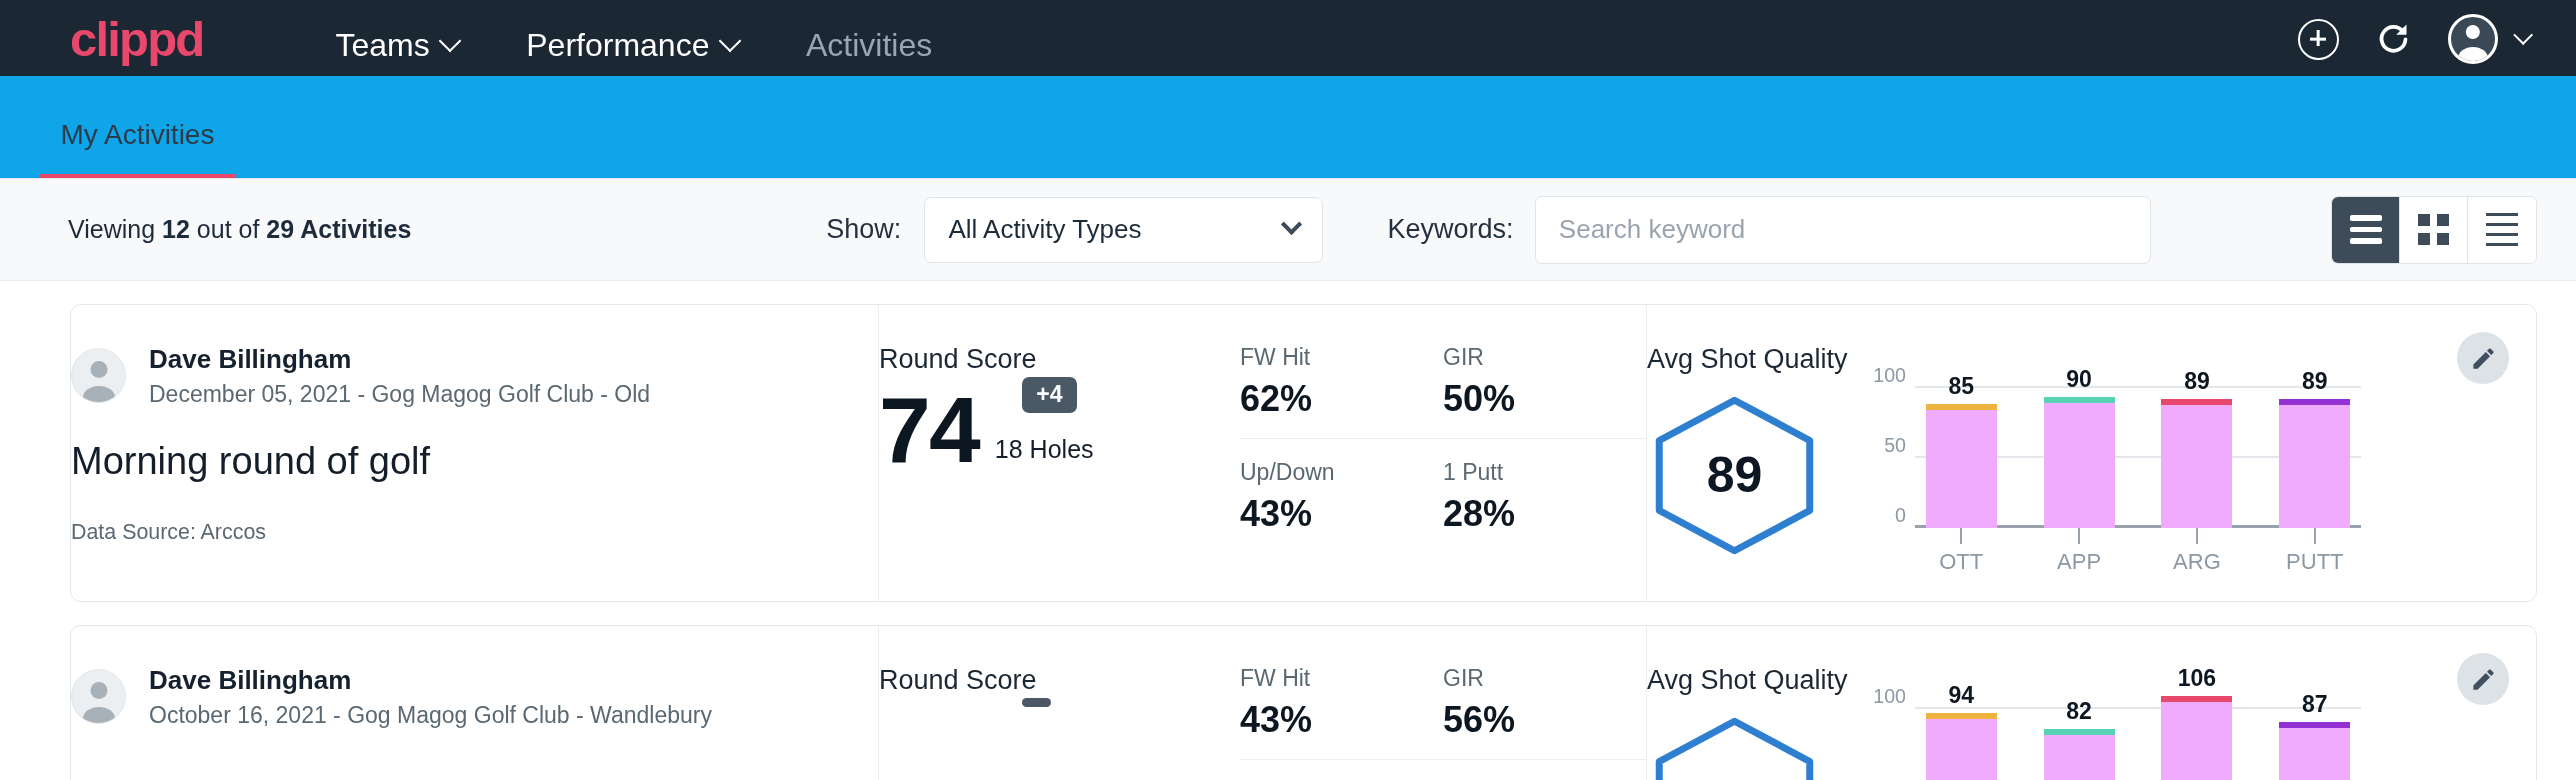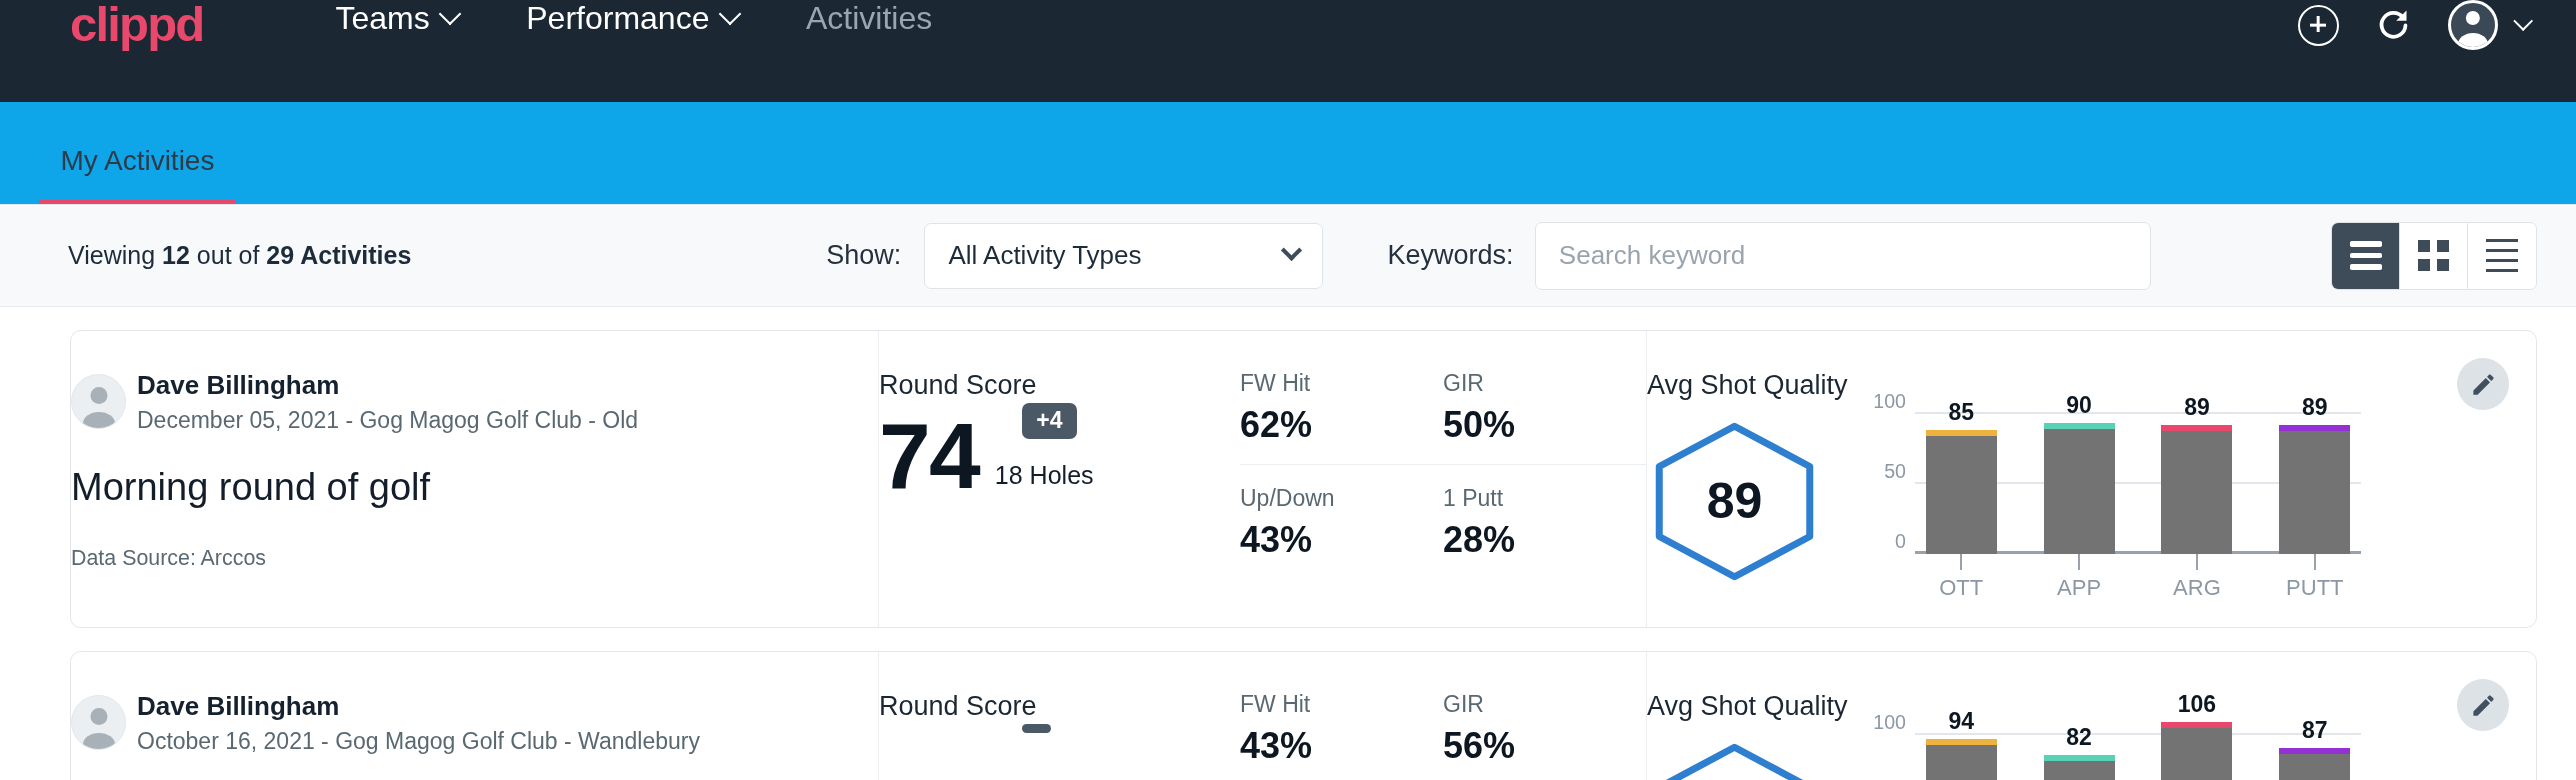--- a/index.html
+++ b/index.html
@@ -5,24 +5,24 @@
   * { box-sizing: border-box; margin: 0; padding: 0; }
   html, body {
     width: 2576px; height: 780px;
     background: #ffffff;
     font-family: "Liberation Sans", sans-serif;
     overflow: hidden;
   }
 
   
   .navbar {
-    height: 102px;
+    height: 76px;
     background: #1b2733;
     display: flex;
-    align-items: flex-start;
+    align-items: flex-end;
     padding: 0 46px 12px 70px;
     position: relative;
   }
   .logo {
     font-size: 49px;
     font-weight: bold;
     color: #e8486b;
     letter-spacing: -1.8px;
     margin-right: 98px;
     line-height: 1;
@@ -148,21 +148,21 @@
   .content { background: #ffffff; padding: 23px 39px 0 70px; }
   .card {
     border: 1.8px solid #e3e7eb; border-radius: 10.7px;
     background: #ffffff; position: relative;
     display: flex; align-items: stretch;
     margin-bottom: 23px;
     height: 298px;
   }
   .card .col { padding: 39px 0; }
   .col-info { width: 808px; padding-left: 32px; padding-right: 18px; border-right: 1.8px solid #eceff2; }
-  .person-row { display: flex; align-items: center; gap: 11px; }
+  .person-row { display: flex; align-items: center; gap: 23px; }
   .avatar-card {
     width: 55px; height: 55px; border-radius: 50%;
     background: #eceff2; border: 1.8px solid #e3e7eb; position: relative; overflow:hidden; flex: none;
   }
   .avatar-card::before {
     content:""; position:absolute; top: 11.6px; left: 50%; transform: translateX(-50%);
     width: 17px; height: 17px; border-radius: 50%; background: #a8b0b8;
   }
   .avatar-card::after {
     content:""; position:absolute; bottom: -7.1px; left: 50%; transform: translateX(-50%);
@@ -199,21 +199,21 @@
   }
 
   
   .chart { flex: 1; padding-top: 23px; position: relative; }
   .chart-inner { position: relative; height: 161px; width: 446px; }
   .y-lab { position: absolute; right: calc(100% + 9px); font-size: 19.6px; color: #8c98a4; transform: translateY(-50%); }
   .gridline { position: absolute; left: 0; right: 0; height: 1.8px; background: #e3e7eb; }
   .axisline { position: absolute; left: 0; right: 0; bottom: 0; height: 2.7px; background: #97a2ad; }
   .bars { position: absolute; inset: 0; display: flex; justify-content: space-between; align-items: flex-end; padding: 0 10.7px; }
   .bar-col { width: 71px; position: relative; height: 100%; display:flex; flex-direction: column; justify-content: flex-end; }
-  .bar-body { width: 100%; background: #737373; position: relative; }
+  .bar-body { width: 100%; background: #f0abfc; position: relative; }
   .bar-cap { position: absolute; top: -5.4px; left: 0; right: 0; height: 6.2px; }
   .bar-value { position: absolute; bottom: calc(100% + 9px); left: 0; right: 0; text-align:center;
     font-size: 23px; font-weight: bold; color: #0d1721; }
   .ticks { position: absolute; top: 100%; left: 0; right: 0; height: 18px; padding: 0 10.7px; display:flex; justify-content: space-between; }
   .tick { width: 71px; display:flex; justify-content:center; }
   .tick i { display:block; width: 1.8px; height: 16px; background: #97a2ad; }
   .xlabels { position: absolute; top: calc(100% + 21.4px); left: 0; right: 0; padding: 0 10.7px; display:flex; justify-content: space-between; }
   .xlabel { width: 71px; text-align:center; font-size: 22px; color: #8c98a4; }
 
   .edit-btn {

